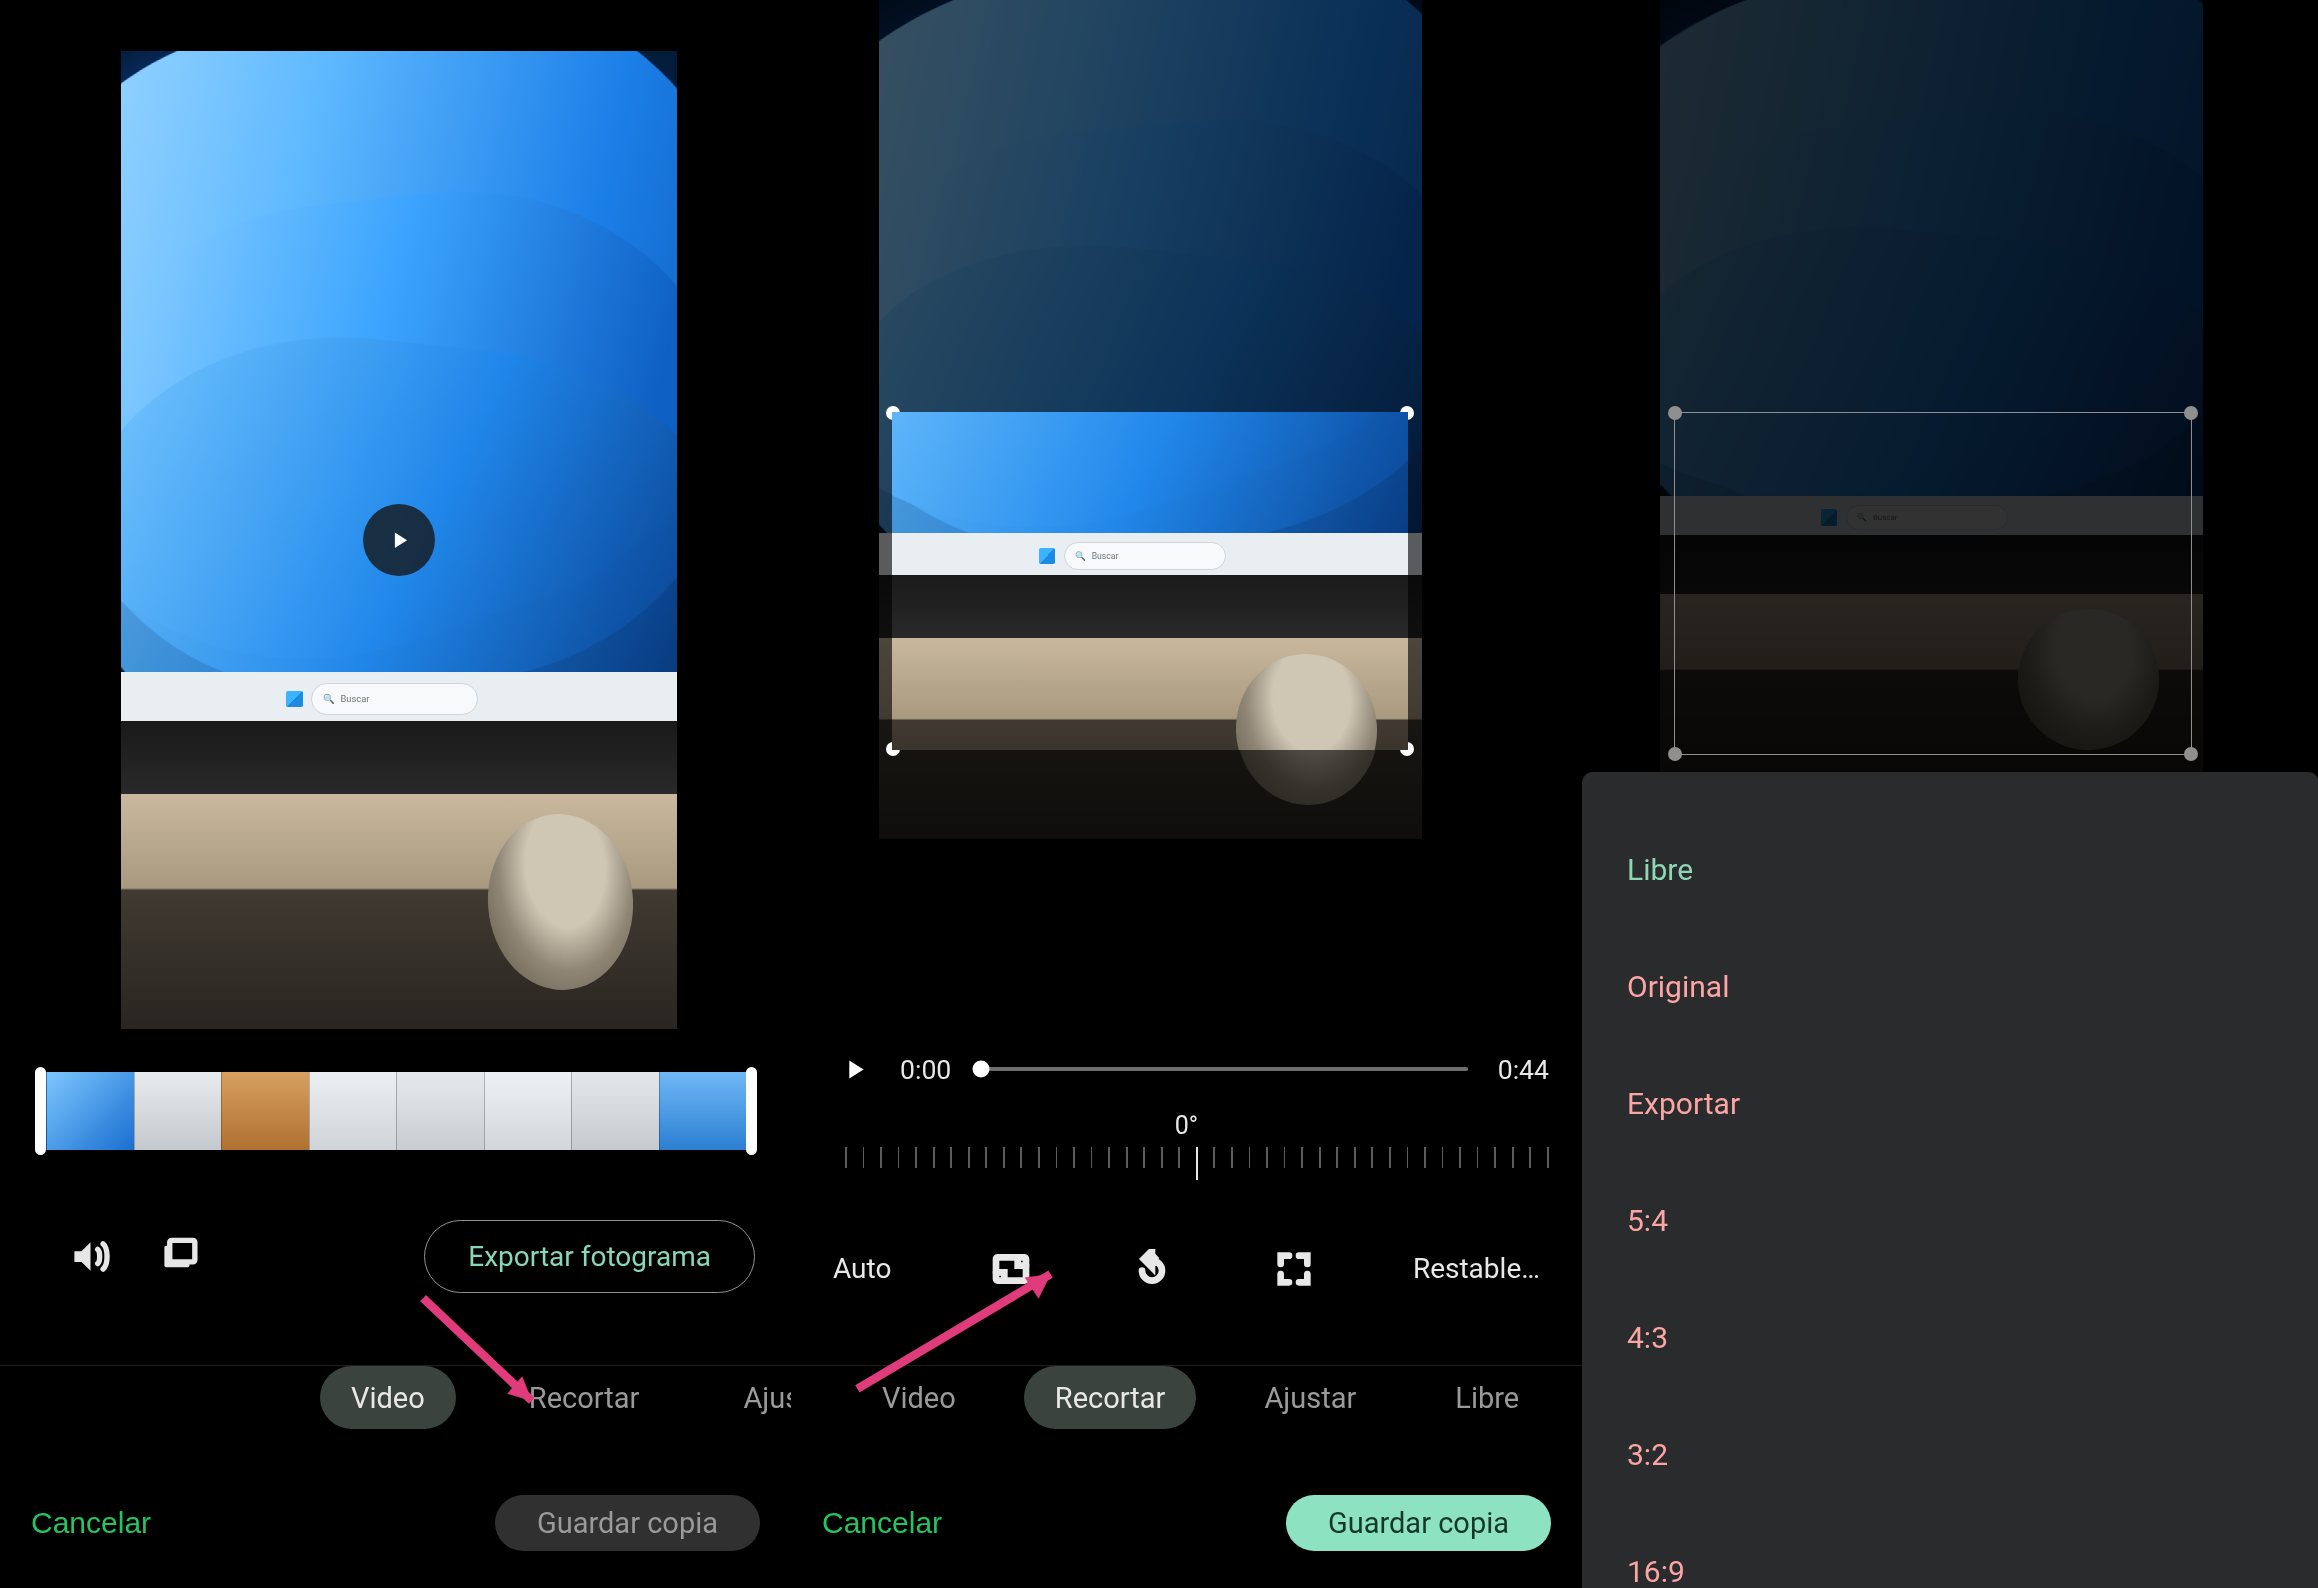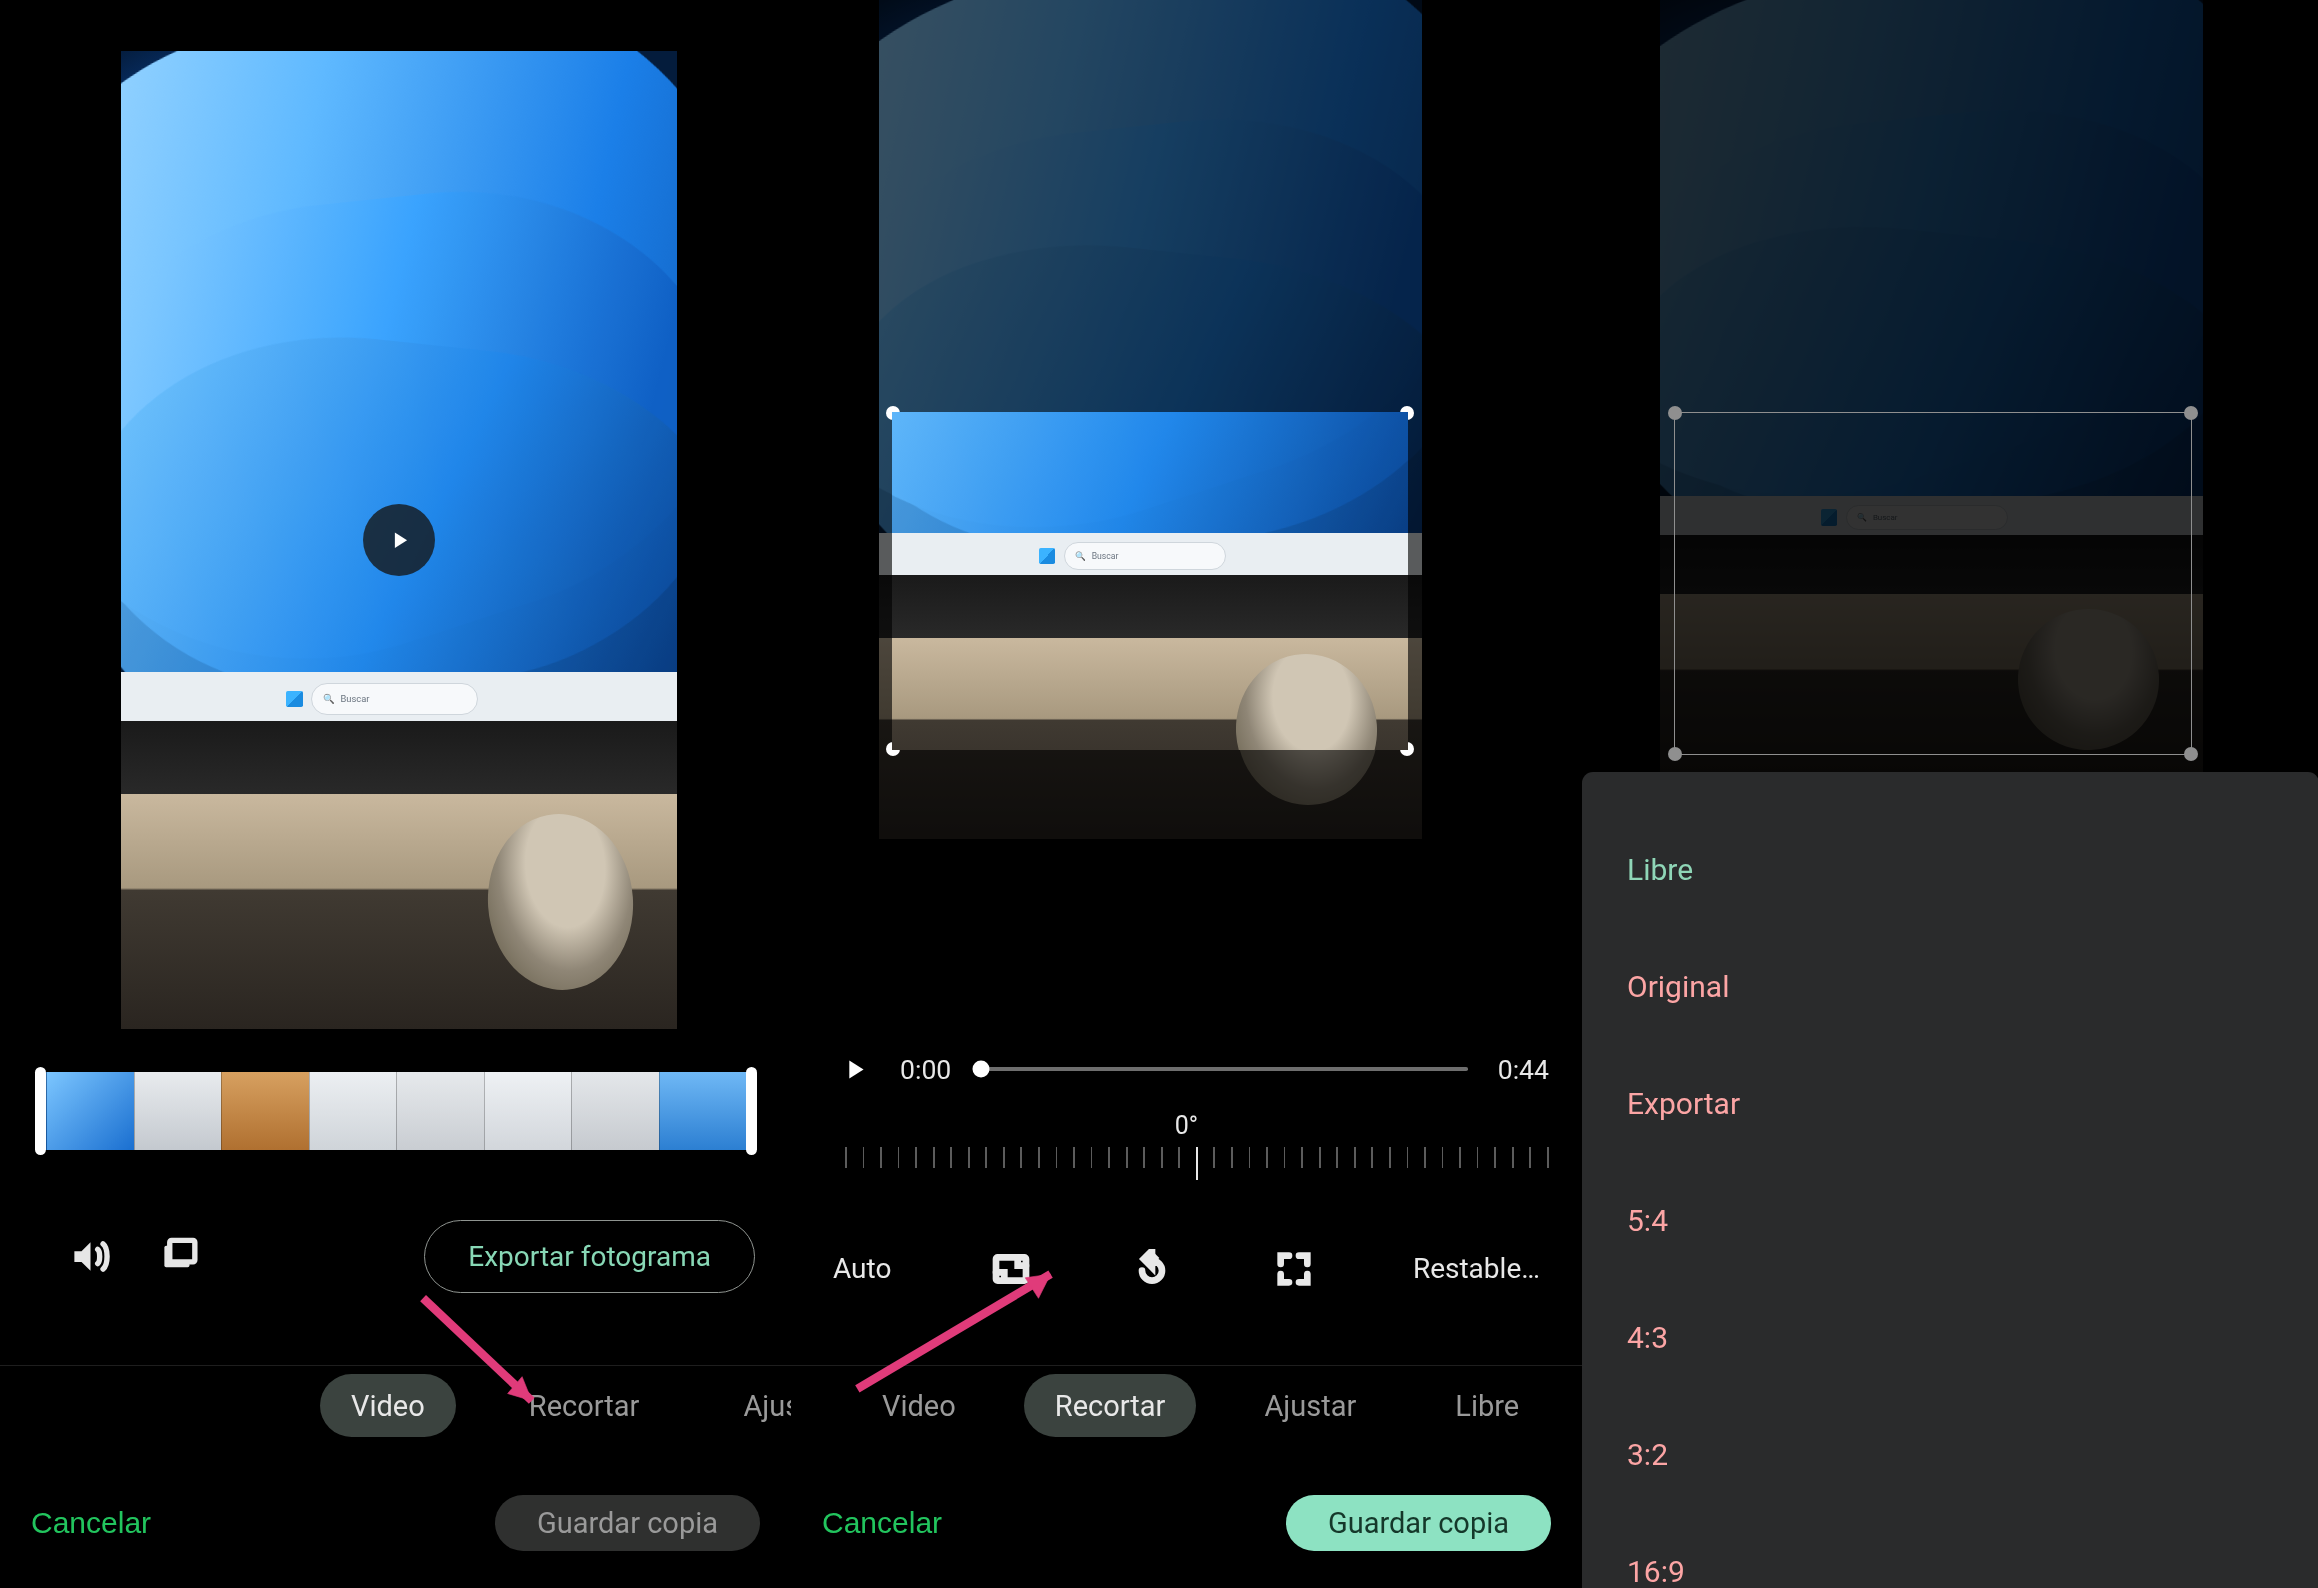--- a/index.html
+++ b/index.html
@@ -50,21 +50,21 @@
   .strip-frames .f:nth-child(7){background:linear-gradient(#e4e7ea,#c6cacf)}
   .strip-frames .f:nth-child(8){background:linear-gradient(#6fb8f5,#2c7fd2)}
 
   .a-toolrow{position:absolute;left:0;right:0;top:1202px;height:109px;display:flex;align-items:center}
   .a-icons{display:flex;gap:42px;margin-left:66px}
   .ic-btn{width:48px;height:48px;display:flex;align-items:center;justify-content:center;color:#e6e6e6}
   .ic-btn svg{width:43px;height:43px;fill:none;stroke:#e6e6e6;stroke-width:3}
   .pill-outline{margin-left:auto;margin-right:36px;border:1.8px solid #8f9490;border-radius:603px;padding:19.3px 43px;color:#9fe5c3;font-size:28px;white-space:nowrap}
   .pill-outline.accent{color:#88d8b6}
 
-  .tabs{position:absolute;left:0;right:0;top:1365px;height:72px;display:flex;align-items:flex-end;justify-content:center;gap:39px;font-size:29px;border-top:0.6px solid #1e1e1e}
+  .tabs{position:absolute;left:0;right:0;top:1365px;height:72px;display:flex;align-items:flex-start;justify-content:center;gap:39px;font-size:29px;border-top:0.6px solid #1e1e1e}
   .tab{color:#9a9a9a;padding:14.5px 31px;border-radius:603px;white-space:nowrap}
   .tab.active{background:#3b433f;color:#e8e8e8}
 
   .footer{position:absolute;left:0;right:0;bottom:0;height:133px;display:flex;align-items:center;padding:0 31px;font-size:30px}
   .btn-cancel{color:#22c55e;background:none;border:none;font-size:30px}
   .btn-save{margin-left:auto;padding:11px 42px;border-radius:603px;font-size:29px;color:#9a9a9a;background:#2f302f}
   .btn-save.enabled{background:#8de2c2;color:#15382a}
 
   
   .arrow{position:absolute;pointer-events:none}

